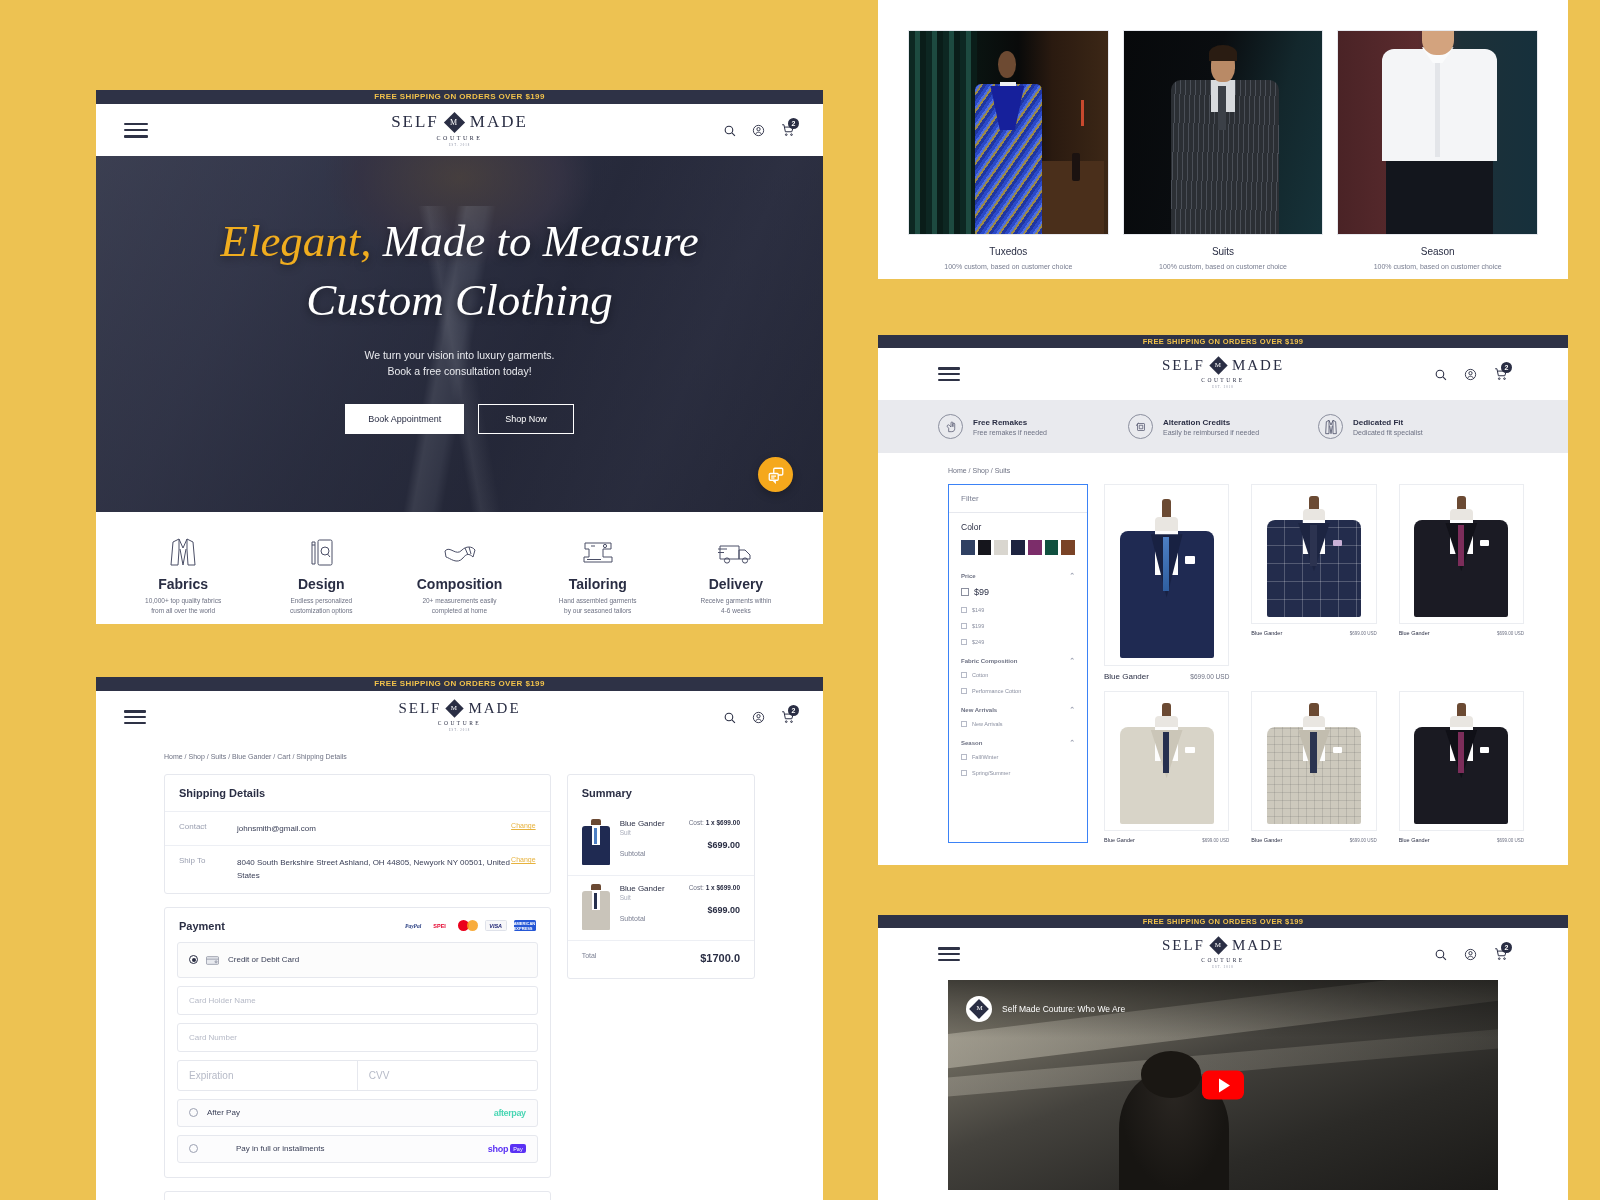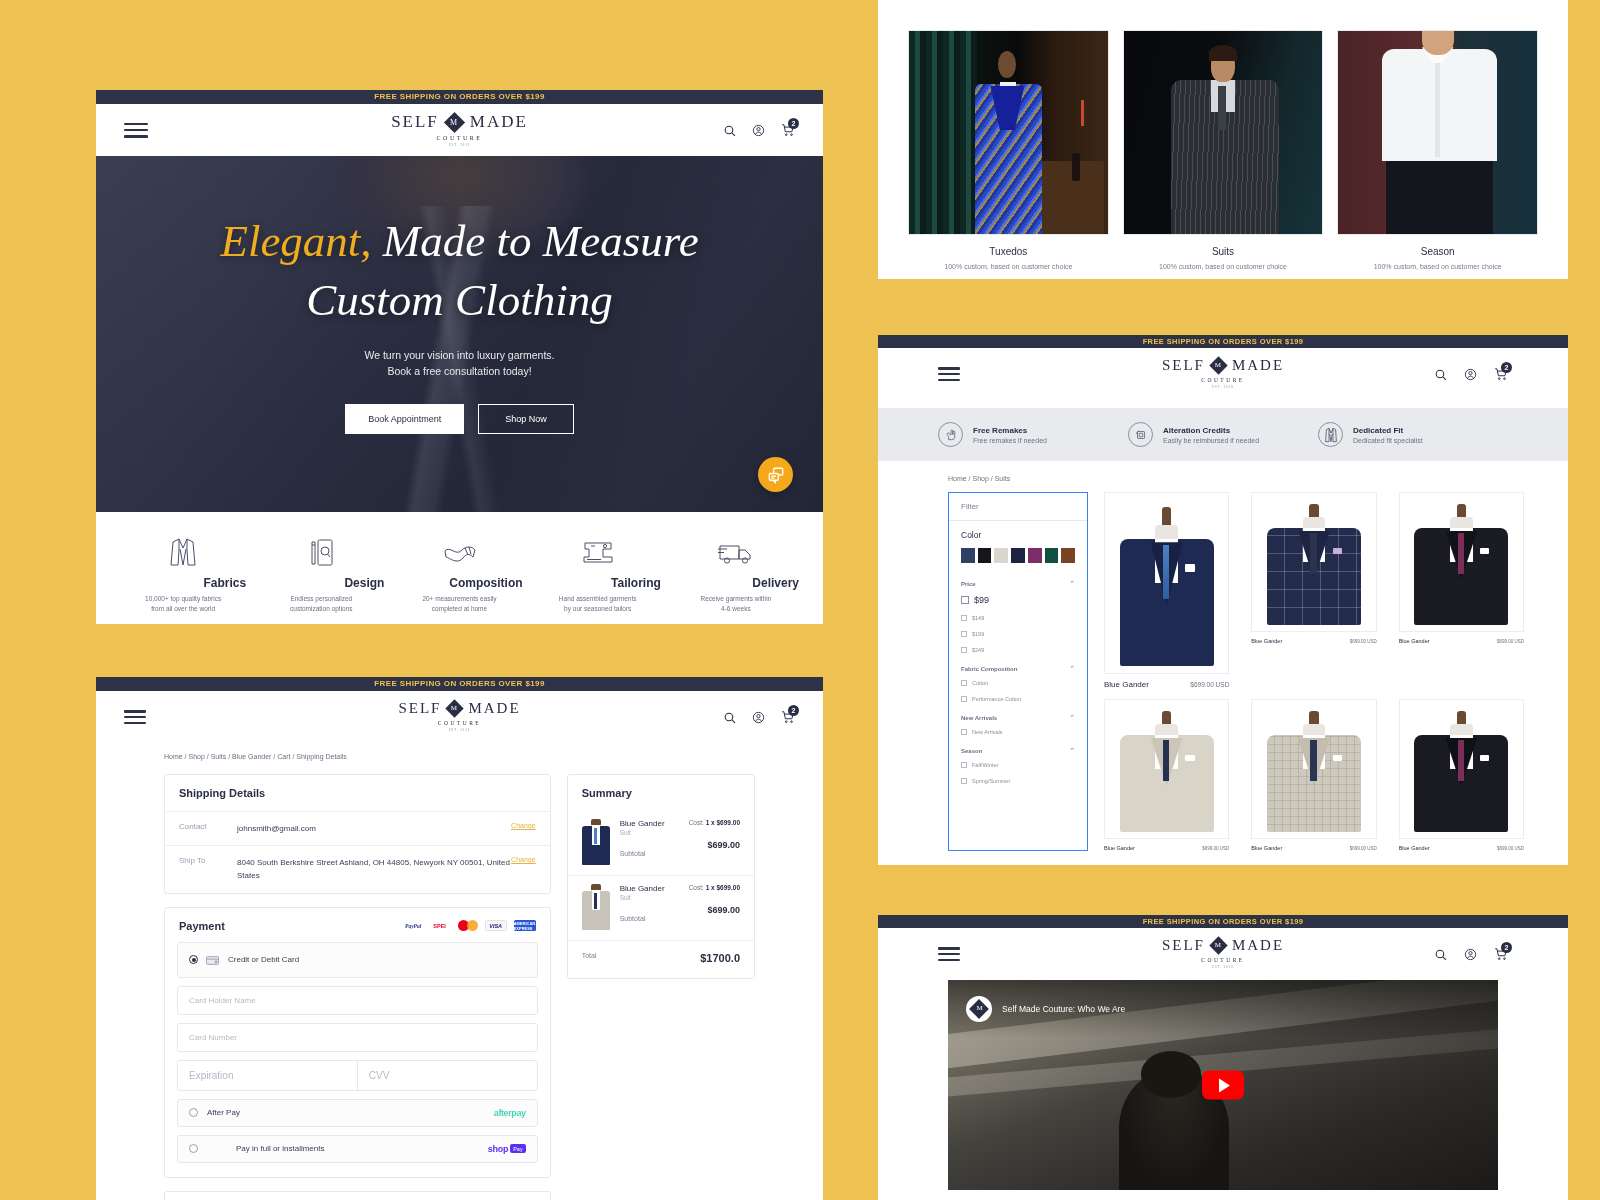--- a/index.html
+++ b/index.html
@@ -100,21 +100,21 @@
   .chatbtn {
     position: absolute; right: 30px; bottom: 20px; z-index: 4;
     width: 35px; height: 35px; border-radius: 50%; background: #f5a81c;
     display: flex; align-items: center; justify-content: center;
     box-shadow: 0 3px 8px rgba(0,0,0,.25); cursor: pointer;
   }
 
   .features { display: flex; padding: 22px 18px 20px; background: #fff; }
   .feature { flex: 1; text-align: center; padding: 0 6px; }
   .feature .ficon { height: 36px; display: flex; align-items: center; justify-content: center; }
-  .feature h4 { font-size: 12px; color: #2a2e44; margin-top: 6px; font-weight: bold; text-align: right; }
+  .feature h4 { font-size: 14px; color: #2a2e44; margin-top: 6px; font-weight: bold; }
   .feature p { font-size: 6.5px; color: #6d7183; line-height: 1.6; margin-top: 4px; }
 
   
   #screen-checkout { left: 96px; top: 677px; width: 727px; height: 523px; }
   #screen-checkout .announce { height: 14px; line-height: 14px; font-size: 8px; }
   #screen-checkout .navbar { height: 52px; padding: 0 28px; }
   #screen-checkout .burger { width: 22px; height: 14px; }
   #screen-checkout .burger span { height: 2.5px; }
   #screen-checkout .brand { top: 9px; }
   #screen-checkout .brand .wordmark { font-size: 15px; gap: 7px; }
@@ -230,21 +230,21 @@
   #screen-shop .burger span { height: 2.5px; }
   #screen-shop .brand { top: 9px; }
   #screen-shop .brand .wordmark { font-size: 15px; gap: 7px; }
   #screen-shop .diamond { width: 13px; height: 13px; }
   #screen-shop .diamond i { font-size: 7px; top: 2px; }
   #screen-shop .brand .sub { font-size: 5.5px; margin-top: 3px; }
   #screen-shop .brand .sub2 { font-size: 3px; margin-top: 2px; }
   #screen-shop .navicons { gap: 17px; }
   #screen-shop .cartbadge { width: 11px; height: 11px; font-size: 7px; top: -5px; right: -4px; }
 
-  .benefits { background: #e9eaee; display: flex; padding: 14px 60px; margin-top: 8px; }
+  .benefits { background: #e9eaee; display: flex; padding: 14px 60px; }
   .benefit { flex: 1; display: flex; align-items: center; gap: 10px; }
   .ben-circle { width: 25px; height: 25px; border-radius: 50%; border: 1px solid #8b8f9e; display: flex; align-items: center; justify-content: center; flex: none; }
   .ben-t { font-size: 8px; font-weight: bold; color: #2a2e44; }
   .ben-s { font-size: 7px; color: #6d7183; margin-top: 2px; }
 
   .shop-crumbs { font-size: 7px; color: #6d7183; padding: 14px 0 0 70px; }
   .shop-body { display: flex; gap: 16px; padding: 10px 44px 0 70px; }
   .filters { width: 140px; border: 1px solid #3b82f6; flex: none; }
   .f-head { font-size: 8px; color: #7a7f92; padding: 9px 12px; border-bottom: 1px solid #e6e8ee; }
   .f-color { padding: 9px 12px 10px; }

